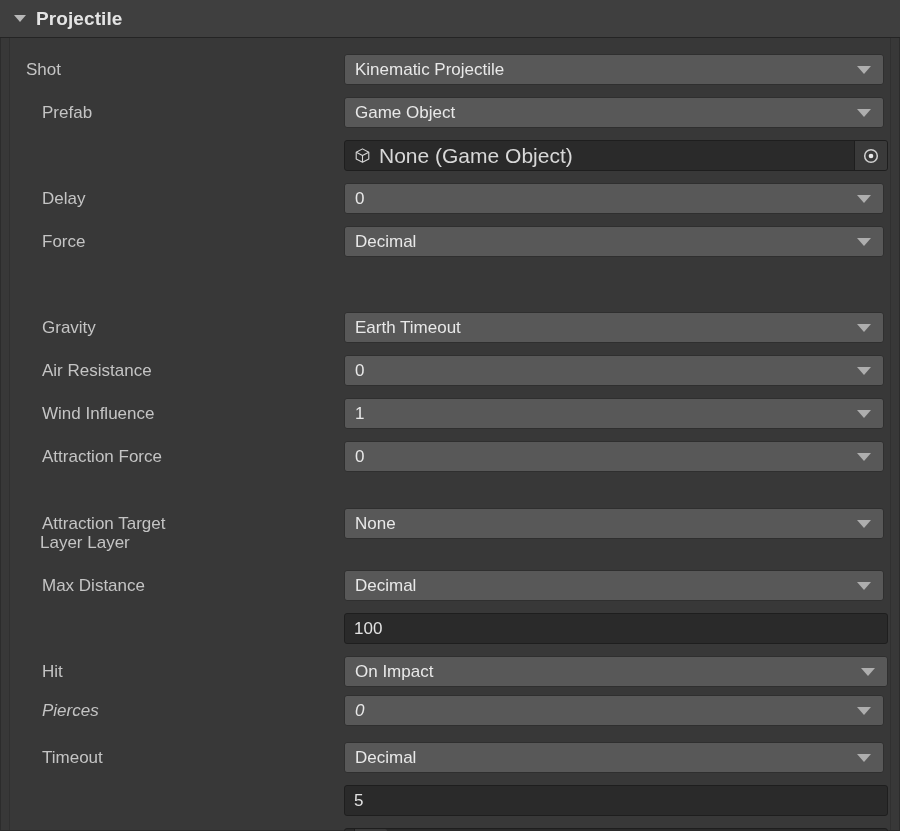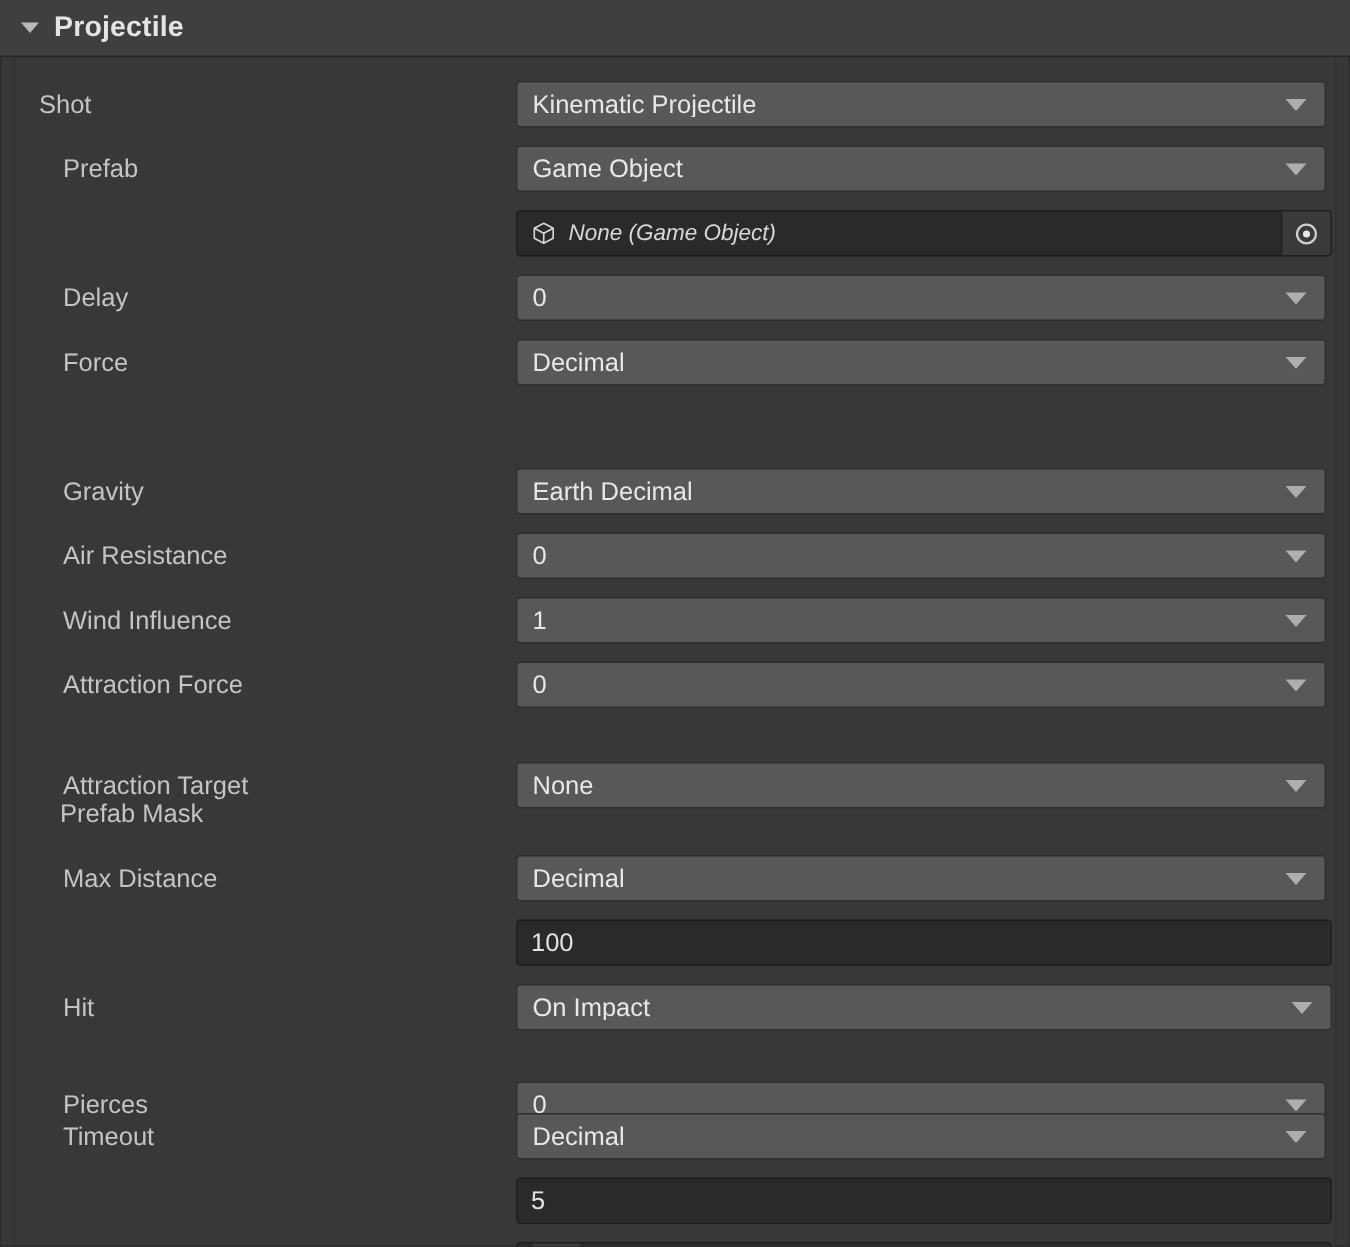--- a/index.html
+++ b/index.html
@@ -148,26 +148,25 @@
     background: #2a2a2a;
     border: 1px solid #1e1e1e;
     border-radius: 3px;
     display: flex;
     align-items: center;
     padding-left: 9px;
     padding-right: 0;
   }
   .objectfield .of-text {
     flex: 1;
-    font-size: 15px;
+    font-size: 21px;
     color: #d8d8d8;
     white-space: nowrap;
     line-height: 1;
     margin-left: 8px;
-    font-style: italic;
   }
 
   
   .cube-icon { flex: 0 0 auto; width: 17px; height: 17px; display:block; }
 
   .picker-btn {
     flex: 0 0 auto;
     width: 32px;
     height: 29px;
     background: #3a3a3a;
@@ -233,21 +232,21 @@
         <div class="row" style="top: 188px;">
           <div class="row-label ind2">Force</div>
           <div class="ctl dropdown" style="left: 334px; width: 540px;">
             <div class="dd-text">Decimal</div>
             <div class="dd-arrow"></div>
           </div>
         </div>
         <div class="row" style="top: 274px;">
           <div class="row-label ind2">Gravity</div>
           <div class="ctl dropdown" style="left: 334px; width: 540px;">
-            <div class="dd-text">Earth Decimal</div>
+            <div class="dd-text">Earth Timeout</div>
             <div class="dd-arrow"></div>
           </div>
         </div>
         <div class="row" style="top: 317px;">
           <div class="row-label ind2">Air Resistance</div>
           <div class="ctl dropdown" style="left: 334px; width: 540px;">
             <div class="dd-text">0</div>
             <div class="dd-arrow"></div>
           </div>
         </div>
@@ -266,42 +265,42 @@
           </div>
         </div>
         <div class="row" style="top: 446px; margin-top: 24px;">
           <div class="row-label ind2">Attraction Target</div>
           <div class="ctl dropdown" style="left: 334px; width: 540px;">
             <div class="dd-text">None</div>
             <div class="dd-arrow"></div>
           </div>
         </div>
         <div class="row" style="top: 489px;">
-          <div class="row-label ind2b">Prefab Mask</div>
+          <div class="row-label ind2b">Layer Layer</div>
         </div>
         <div class="row" style="top: 532px;">
           <div class="row-label ind2">Max Distance</div>
           <div class="ctl dropdown" style="left: 334px; width: 540px;">
             <div class="dd-text">Decimal</div>
             <div class="dd-arrow"></div>
           </div>
         </div>
         <div class="row" style="top: 575px;">
           <div class="ctl textfield" style="left: 334px; width: 544px;">
             <div class="tf-text">100</div>
           </div>
         </div>
         <div class="row" style="top: 618px;">
           <div class="row-label ind2">Hit</div>
           <div class="ctl dropdown" style="left: 334px; width: 544px;">
             <div class="dd-text">On Impact</div>
             <div class="dd-arrow"></div>
           </div>
         </div>
-        <div class="row" style="top: 683px;">
+        <div class="row" style="top: 657px; font-style: italic;">
           <div class="row-label ind2">Pierces</div>
           <div class="ctl dropdown" style="left: 334px; width: 540px;">
             <div class="dd-text">0</div>
             <div class="dd-arrow"></div>
           </div>
         </div>
         <div class="row" style="top: 704px;">
           <div class="row-label ind2">Timeout</div>
           <div class="ctl dropdown" style="left: 334px; width: 540px;">
             <div class="dd-text">Decimal</div>

